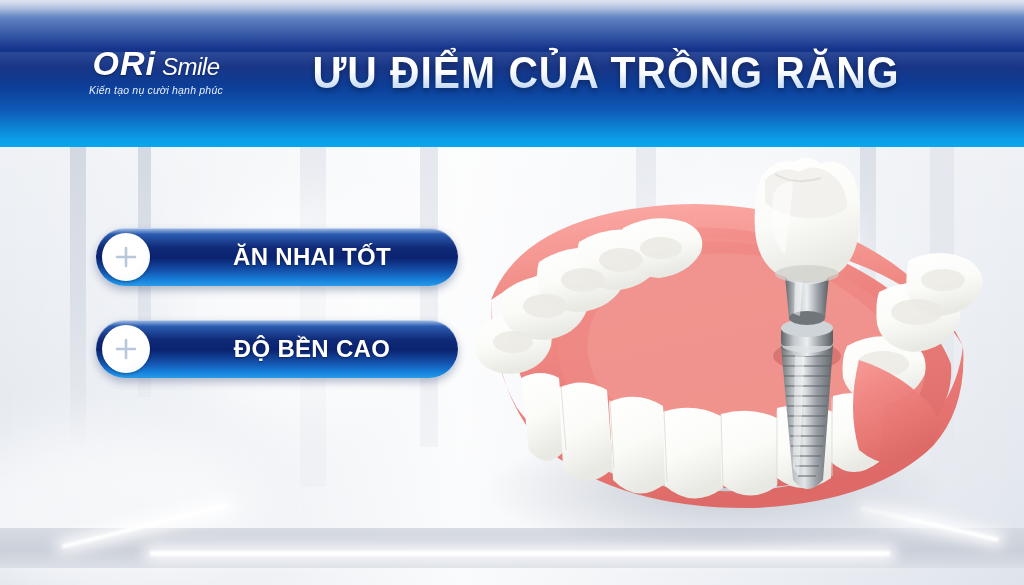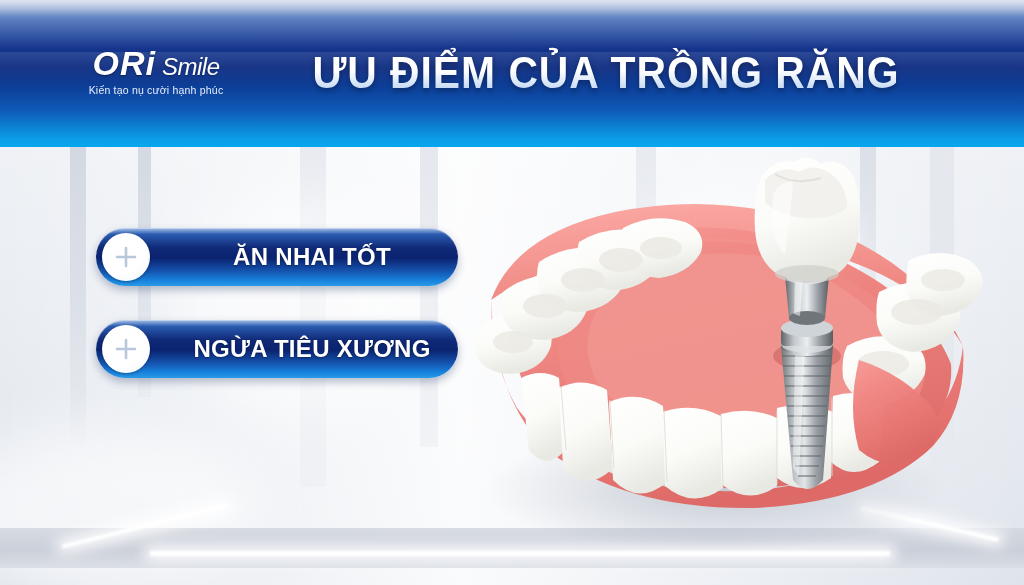--- a/index.html
+++ b/index.html
@@ -34,21 +34,21 @@
       background:linear-gradient(180deg,rgba(255,255,255,.55),rgba(255,255,255,0));}
   .hdr-sheen{position:absolute;left:0;right:0;top:52px;height:34px;
       background:linear-gradient(180deg,rgba(255,255,255,.10),rgba(255,255,255,0));}
 
   .logo{position:absolute;left:56px;top:46px;width:200px;text-align:center;}
   .logo-main{font-size:31px;line-height:1;letter-spacing:-.5px;white-space:nowrap;}
   .logo-ori{font-weight:bold;font-style:italic;color:#ffffff;font-size:34px;
       letter-spacing:1px;text-shadow:0 1px 2px rgba(0,0,0,.45);}
   .logo-smile{font-style:italic;color:#ffffff;font-size:24px;font-weight:300;
       margin-left:6px;text-shadow:0 1px 2px rgba(0,0,0,.35);}
-  .logo-tag{margin-top:4px;font-size:10.5px;color:#e8eefc;
+  .logo-tag{margin-top:4px;font-size:10.5px;font-style:italic;color:#e8eefc;
       letter-spacing:.2px;white-space:nowrap;}
 
   .title{position:absolute;left:290px;top:44px;width:640px;
       font-size:44px;line-height:58px;font-weight:bold;
       font-family:"Liberation Sans Narrow","Liberation Sans",sans-serif;
       letter-spacing:1px;text-align:center;white-space:nowrap;
       transform:scaleX(.93);transform-origin:center;
       background:linear-gradient(180deg,#ffffff 0%,#ffffff 46%,#cfe0f6 72%,#8fb4e6 100%);
       -webkit-background-clip:text;background-clip:text;color:transparent;
       -webkit-text-fill-color:transparent;
@@ -116,29 +116,29 @@
 
     <div class="pill">
       <span class="pill-icon">
         <svg width="30" height="30" viewBox="0 0 30 30" aria-hidden="true">
           <path d="M15 6 V24 M6 15 H24" stroke="#b9c7da" stroke-width="2.6" stroke-linecap="round" fill="none"></path>
         </svg>
       </span>
       <span class="pill-label">ĂN NHAI TỐT</span>
     </div>
 
-
     <div class="pill">
       <span class="pill-icon">
         <svg width="30" height="30" viewBox="0 0 30 30" aria-hidden="true">
           <path d="M15 6 V24 M6 15 H24" stroke="#b9c7da" stroke-width="2.6" stroke-linecap="round" fill="none"></path>
         </svg>
       </span>
-      <span class="pill-label">NGỪA TIÊU XƯƠNG</span>
+      <span class="pill-label">ĐỘ BỀN CAO</span>
     </div>
+
 
   </div>
 
   <div class="model">
     <svg width="540" height="400" viewBox="0 0 540 400" aria-hidden="true">
       <defs>
         <linearGradient id="gumG" x1="0" y1="0" x2="0.4" y2="1">
           <stop offset="0%" stop-color="#f79a96"></stop>
           <stop offset="35%" stop-color="#f08682"></stop>
           <stop offset="70%" stop-color="#e87672"></stop>

